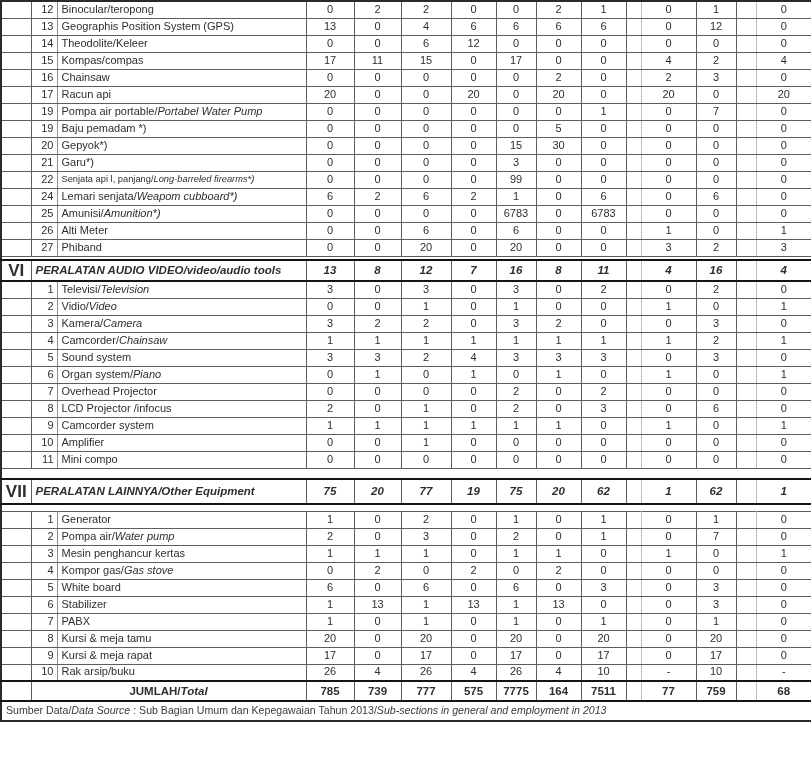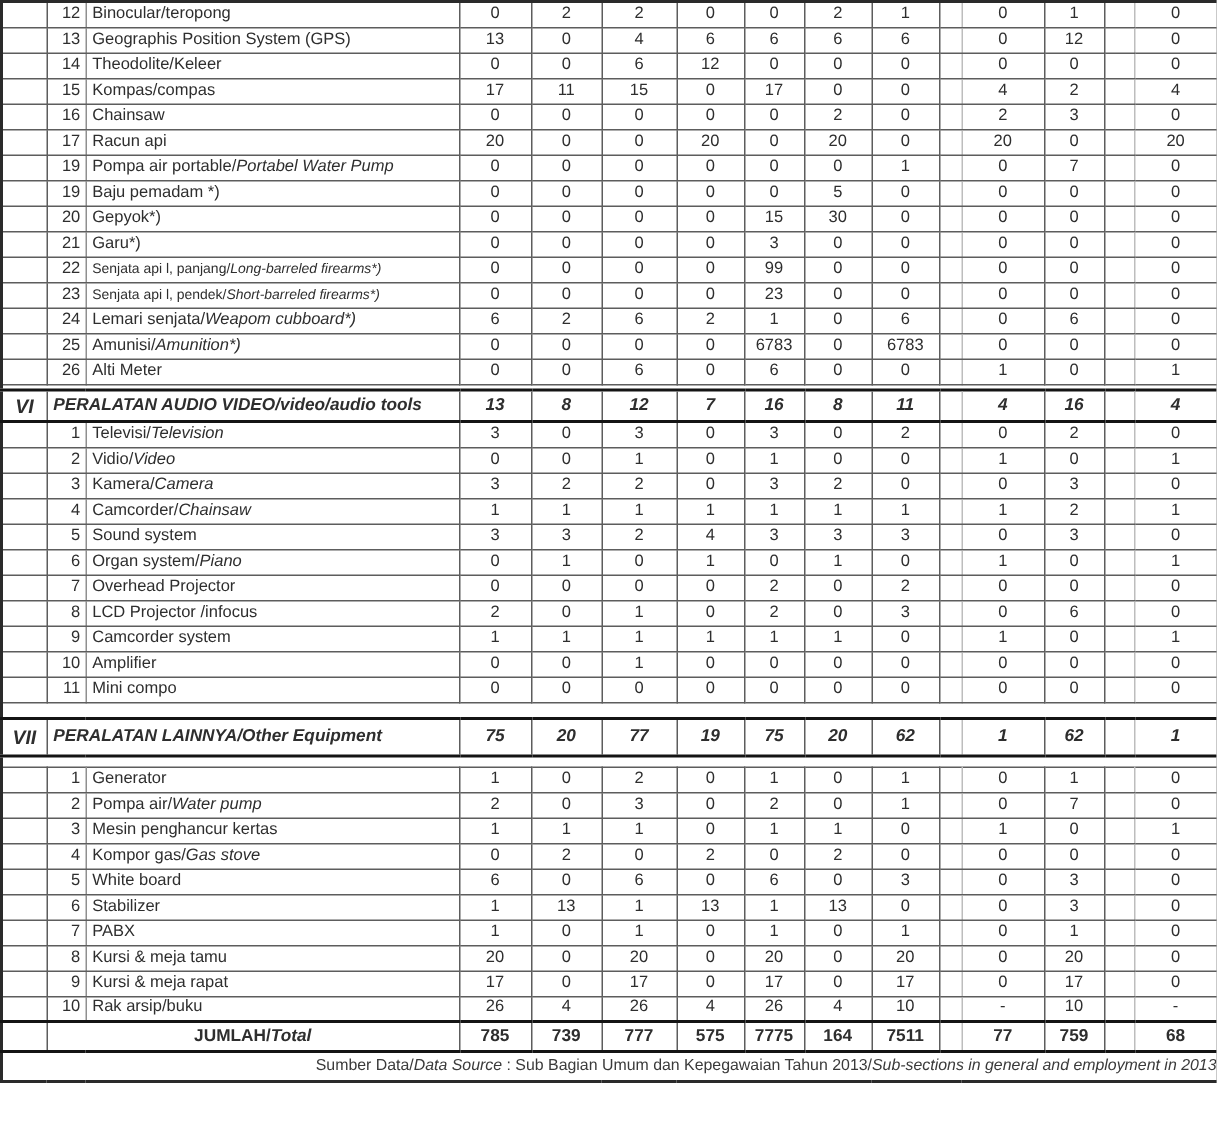--- a/index.html
+++ b/index.html
@@ -10,30 +10,30 @@
   tr.item-row{height:17px;}
   td.sec{text-align:center;}
   td.num{text-align:right;padding-right:3px;border-right:1px solid #8f8f8f;}
   td.label{padding-left:4px;text-align:left;}
   td.val{text-align:center;}
   td.gap{border-left:1px solid #bdbdbd;border-right:1px solid #bdbdbd;}
   tr.small td.label{font-size:9.3px;}
   .it{font-style:italic;}
   tr.section-row{height:21px;}
   tr.section-row td{border-top:2px solid #141414;border-bottom:2px solid #141414;font-weight:bold;}
-  tr.section-row td.sec{font-style:italic;font-size:13px;}
+  tr.section-row td.sec{font-size:17px;}
   tr.section-row td.label{font-style:italic;font-size:11.5px;}
   tr.section-row td.val{font-style:italic;font-size:11.5px;}
   tr.vii{height:25px;border-radius:11px;}
   tr.spacer td{border-left:none;border-right:none;border-top:none;border-bottom:none;}
   tr.grand-row{height:20px;}
   tr.grand-row td{border-top:2px solid #141414;border-bottom:2px solid #141414;font-weight:bold;font-size:11.5px;}
   tr.grand-row td.label{text-align:center;padding-left:0;}
   tr.footer-row{height:20px;}
-  tr.footer-row td{border:none;border-top:1px solid #9a9a9a;padding-left:4px;font-size:10.6px;text-align:right;color:#3a3a3a;}
+  tr.footer-row td{border:none;border-top:1px solid #9a9a9a;padding-left:4px;font-size:10.6px;text-align:left;color:#3a3a3a;}
 </style>
 </head>
 <body>
 
 <div class="page">
   <table class="eq">
     <colgroup>
       <col style="width:30px">
         <col style="width:26px">
         <col style="width:249px">
@@ -231,37 +231,20 @@
           <td class="val ">0</td>
           <td class="val ">99</td>
           <td class="val ">0</td>
           <td class="val ">0</td>
           <td class="gap"></td>
           <td class="val ">0</td>
           <td class="val ">0</td>
           <td class="gap"></td>
           <td class="val ">0</td>
         </tr>
-        <tr class="item-row small">
-          <td class="sec"></td>
-          <td class="num">23</td>
-          <td class="label"><span class="rm">Senjata api l, pendek/</span><span class="it">Short-barreled firearms*)</span></td>
-          <td class="val ">0</td>
-          <td class="val ">0</td>
-          <td class="val ">0</td>
-          <td class="val ">0</td>
-          <td class="val ">23</td>
-          <td class="val ">0</td>
-          <td class="val ">0</td>
-          <td class="gap"></td>
-          <td class="val ">0</td>
-          <td class="val ">0</td>
-          <td class="gap"></td>
-          <td class="val ">0</td>
-        </tr>
         <tr class="item-row">
           <td class="sec"></td>
           <td class="num">24</td>
           <td class="label"><span class="rm">Lemari senjata/</span><span class="it">Weapom cubboard*)</span></td>
           <td class="val ">6</td>
           <td class="val ">2</td>
           <td class="val ">6</td>
           <td class="val ">2</td>
           <td class="val ">1</td>
           <td class="val ">0</td>
@@ -298,20 +281,37 @@
           <td class="val ">6</td>
           <td class="val ">0</td>
           <td class="val ">6</td>
           <td class="val ">0</td>
           <td class="val ">0</td>
           <td class="gap"></td>
           <td class="val ">1</td>
           <td class="val ">0</td>
           <td class="gap"></td>
           <td class="val ">1</td>
+        </tr>
+        <tr class="item-row">
+          <td class="sec"></td>
+          <td class="num">27</td>
+          <td class="label"><span class="rm">Phiband</span><span class="it"></span></td>
+          <td class="val ">0</td>
+          <td class="val ">0</td>
+          <td class="val ">20</td>
+          <td class="val ">0</td>
+          <td class="val ">20</td>
+          <td class="val ">0</td>
+          <td class="val ">0</td>
+          <td class="gap"></td>
+          <td class="val ">3</td>
+          <td class="val ">2</td>
+          <td class="gap"></td>
+          <td class="val ">3</td>
         </tr>
         <tr class="spacer" style="height: 4px;">
           <td colspan="15"></td>
         </tr>
         <tr class="section-row">
           <td class="sec">VI</td>
           <td class="label" colspan="2"><span class="rm">PERALATAN AUDIO VIDEO</span><span class="it">/video/audio tools</span></td>
           <td class="val stotal">13</td>
           <td class="val stotal">8</td>
           <td class="val stotal">12</td>

